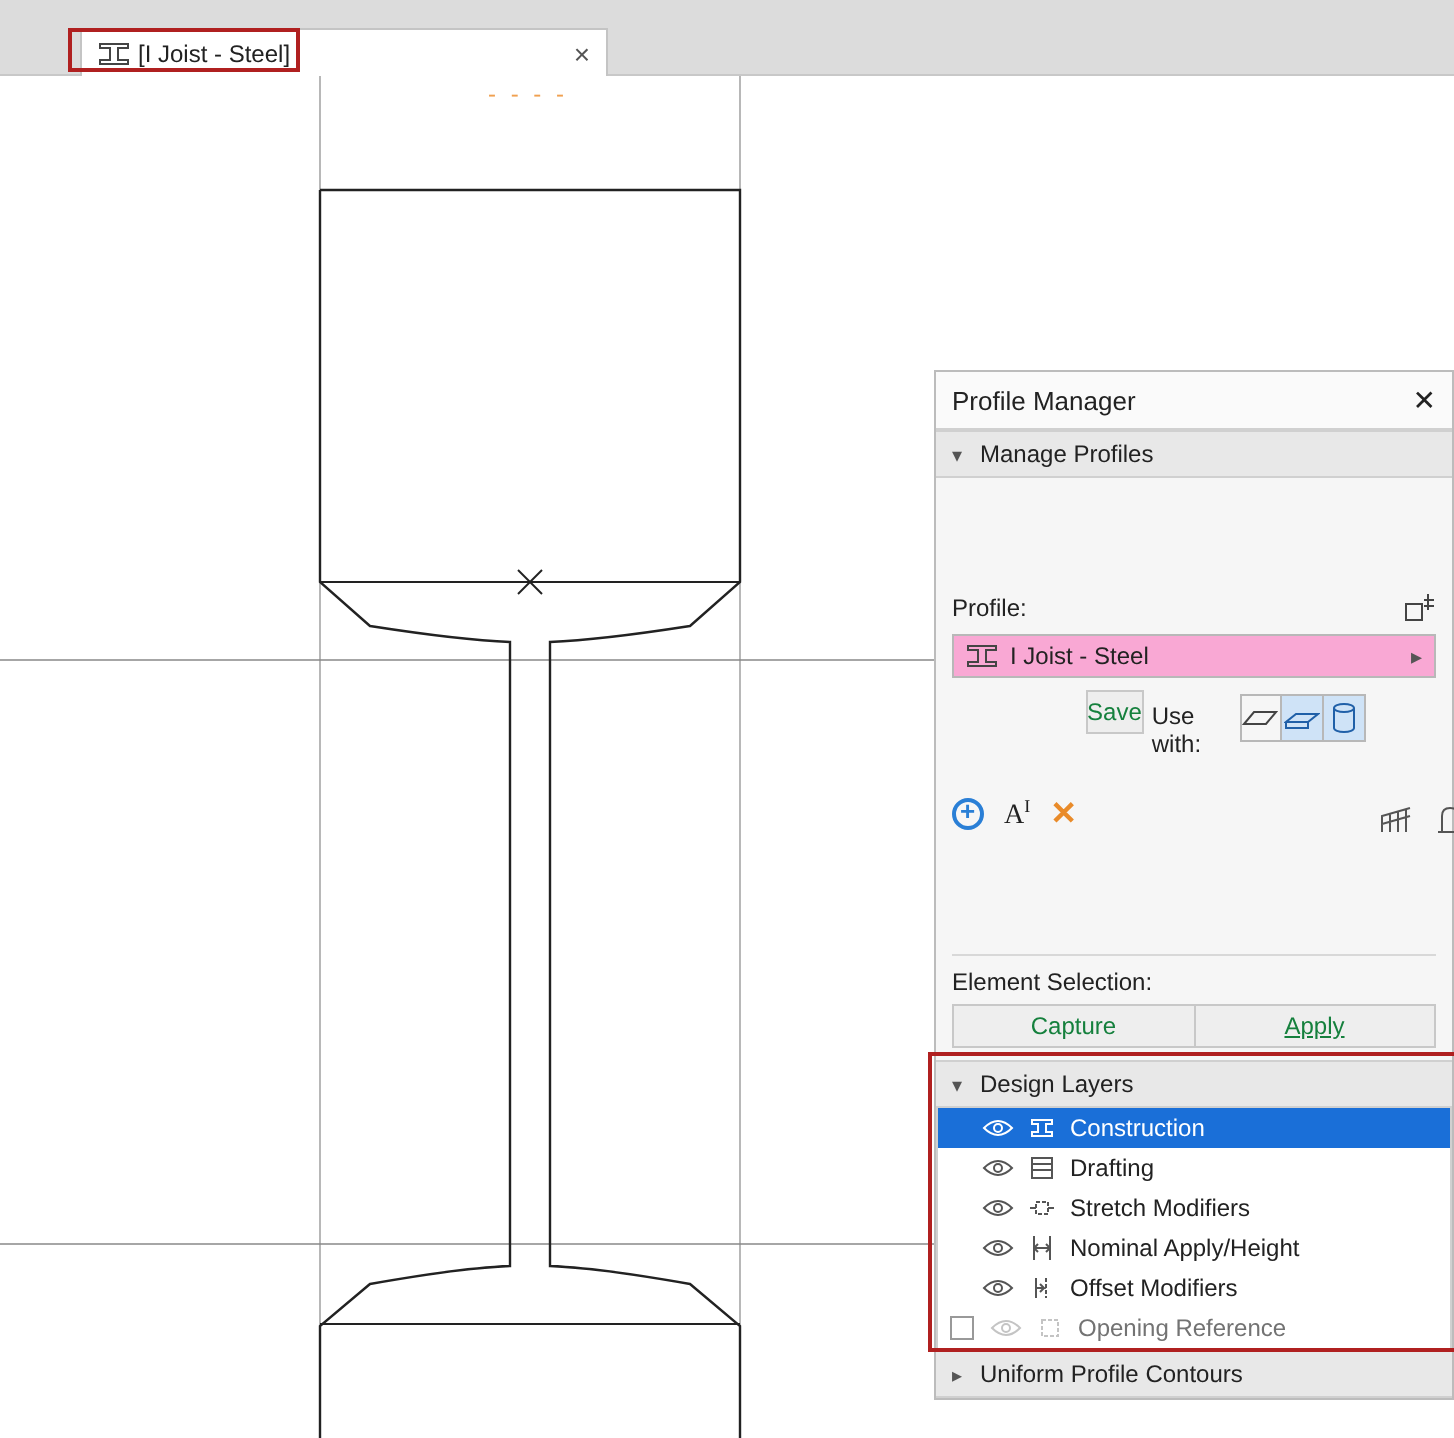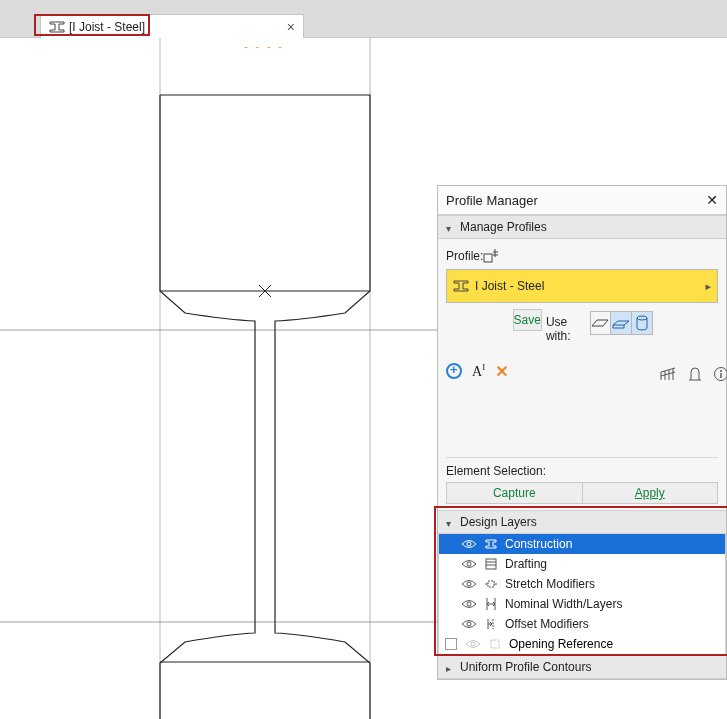--- a/index.html
+++ b/index.html
@@ -77,21 +77,21 @@
   .canvas svg {
     position: absolute;
     left: 0; top: 0;
   }
 
   
   .panel {
     position: absolute;
     right: 0;
     top: 185px;
-    width: 290px;
+    width: 260px;
     background: #f6f6f6;
     border: 1px solid #bcbcbc;
     font-size: 12px;
   }
   .panel-header {
     display: flex;
     align-items: center;
     justify-content: space-between;
     padding: 6px 8px;
     background: #fafafa;
@@ -120,30 +120,32 @@
     color: #555;
     font-size: 10px;
   }
   .section-body {
     padding: 6px 8px;
     background: #f6f6f6;
   }
   .spacer { flex: 1; }
   .profile-label-row {
     display: flex;
+    justify-content: space-between;
     align-items: center;
     padding: 4px 0;
+    margin-top: 48px;
   }
   .profile-select {
     display: flex;
     align-items: center;
-    background: #fde047;
+    background: #f9a8d4;
     border: 1px solid #b8b8b8;
     height: 22px;
-    padding: 16px 6px;
+    padding: 4px 6px;
     margin: 2px 0 6px 0;
     cursor: default;
   }
   .profile-select .ibeam-mini { width:16px; height:14px; margin-right:6px; }
   .profile-select .caret {
     color: #555;
     font-size: 11px;
   }
   .two-col {
     display: flex;
@@ -197,21 +199,21 @@
   .icon-row2 {
     display:flex;gap:10px;padding:4px 2px 0 2px;align-items:center;
   }
   .preview-box {
     width: 100px;
     height: 126px;
     border: 1px solid #b8b8b8;
     background: #fff;
     display:flex;align-items:center;justify-content:center;
   }
-  .elem-sel-label { padding: 6px 0 4px 0; border-top:1px solid #d8d8d8; margin-top:22px;}
+  .elem-sel-label { padding: 6px 0 4px 0; border-top:1px solid #d8d8d8; margin-top:6px;}
   .cap-apply {
     display:flex;gap:0;
   }
   .cap-apply .btn { flex:1; }
   .cap-apply .btn + .btn { border-left:none;text-decoration:underline; }
 
   
   .design-layers-wrap {
     position: relative;
   }
@@ -239,21 +241,21 @@
   .layer-item.selected {
     background:#1a6fd8;color:#fff;
   }
   .layer-item .eye {
     width:16px;text-align:center;color:#555;
   }
   .layer-item.selected .eye{color:#fff;}
   .layer-item .ico {
     width:16px;height:14px;display:flex;align-items:center;justify-content:center;
   }
-  .layer-item.disabled { color:#000000; }
+  .layer-item.disabled { color:#737373; }
   .layer-item .chk {
     width:12px;height:12px;border:1px solid #999;background:#fff;margin-left:-16px;margin-right:2px;
   }
 
   svg { display:block; }
 </style>
 </head>
 <body>
 
 <div class="titlebar"></div>
@@ -448,21 +450,21 @@
             </svg>
         </span>
         <span class="ico">
           <svg width="14" height="14" viewBox="0 0 14 14">
               <line x1="3" y1="1" x2="3" y2="13" stroke="#555"></line>
               <line x1="11" y1="1" x2="11" y2="13" stroke="#555"></line>
               <line x1="3" y1="7" x2="11" y2="7" stroke="#555"></line>
               <path d="M3 7 l2 -2 M3 7 l2 2 M11 7 l-2 -2 M11 7 l-2 2" stroke="#555"></path>
             </svg>
         </span>
-        <span>Nominal Width/Layers</span>
+        <span>Nominal Apply/Height</span>
       </div>
       <div class="layer-item">
         <span class="eye">
           <svg width="16" height="12" viewBox="0 0 16 12">
               <path d="M1 6 Q8 -1 15 6 Q8 13 1 6 Z" fill="none" stroke="#555"></path>
               <circle cx="8" cy="6" r="2" fill="none" stroke="#555"></circle>
             </svg>
         </span>
         <span class="ico">
           <svg width="14" height="14" viewBox="0 0 14 14">

